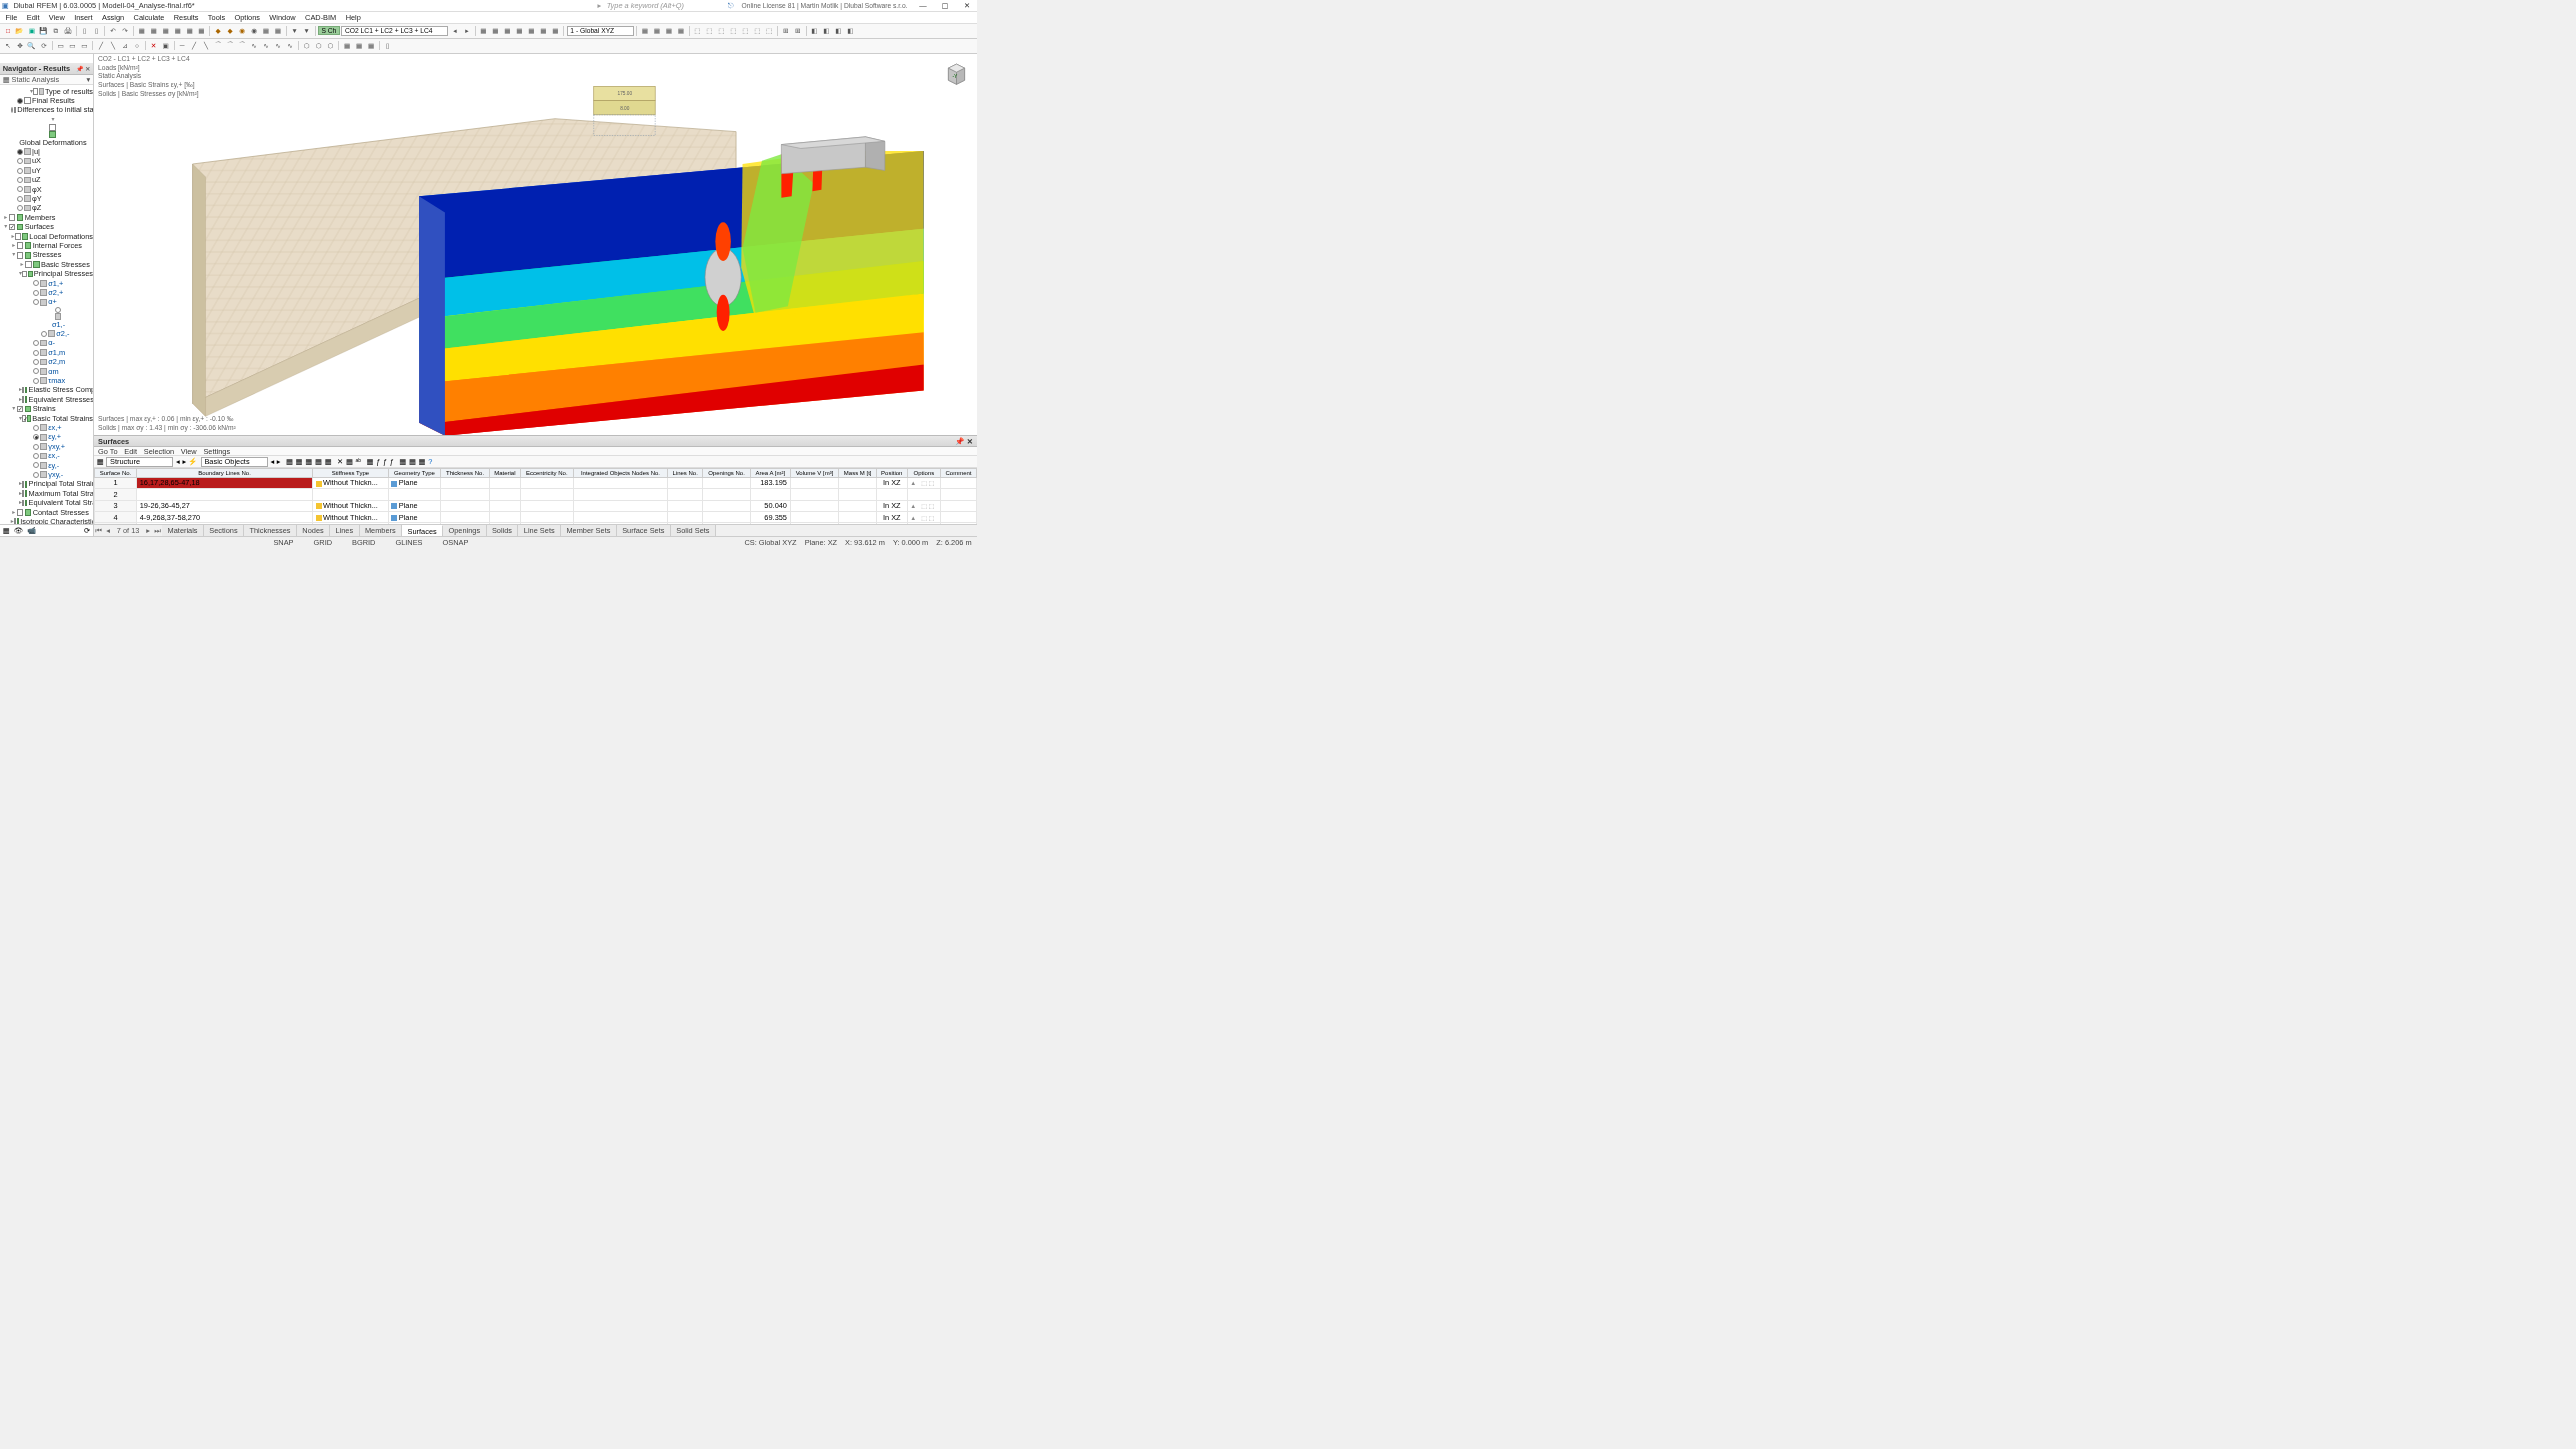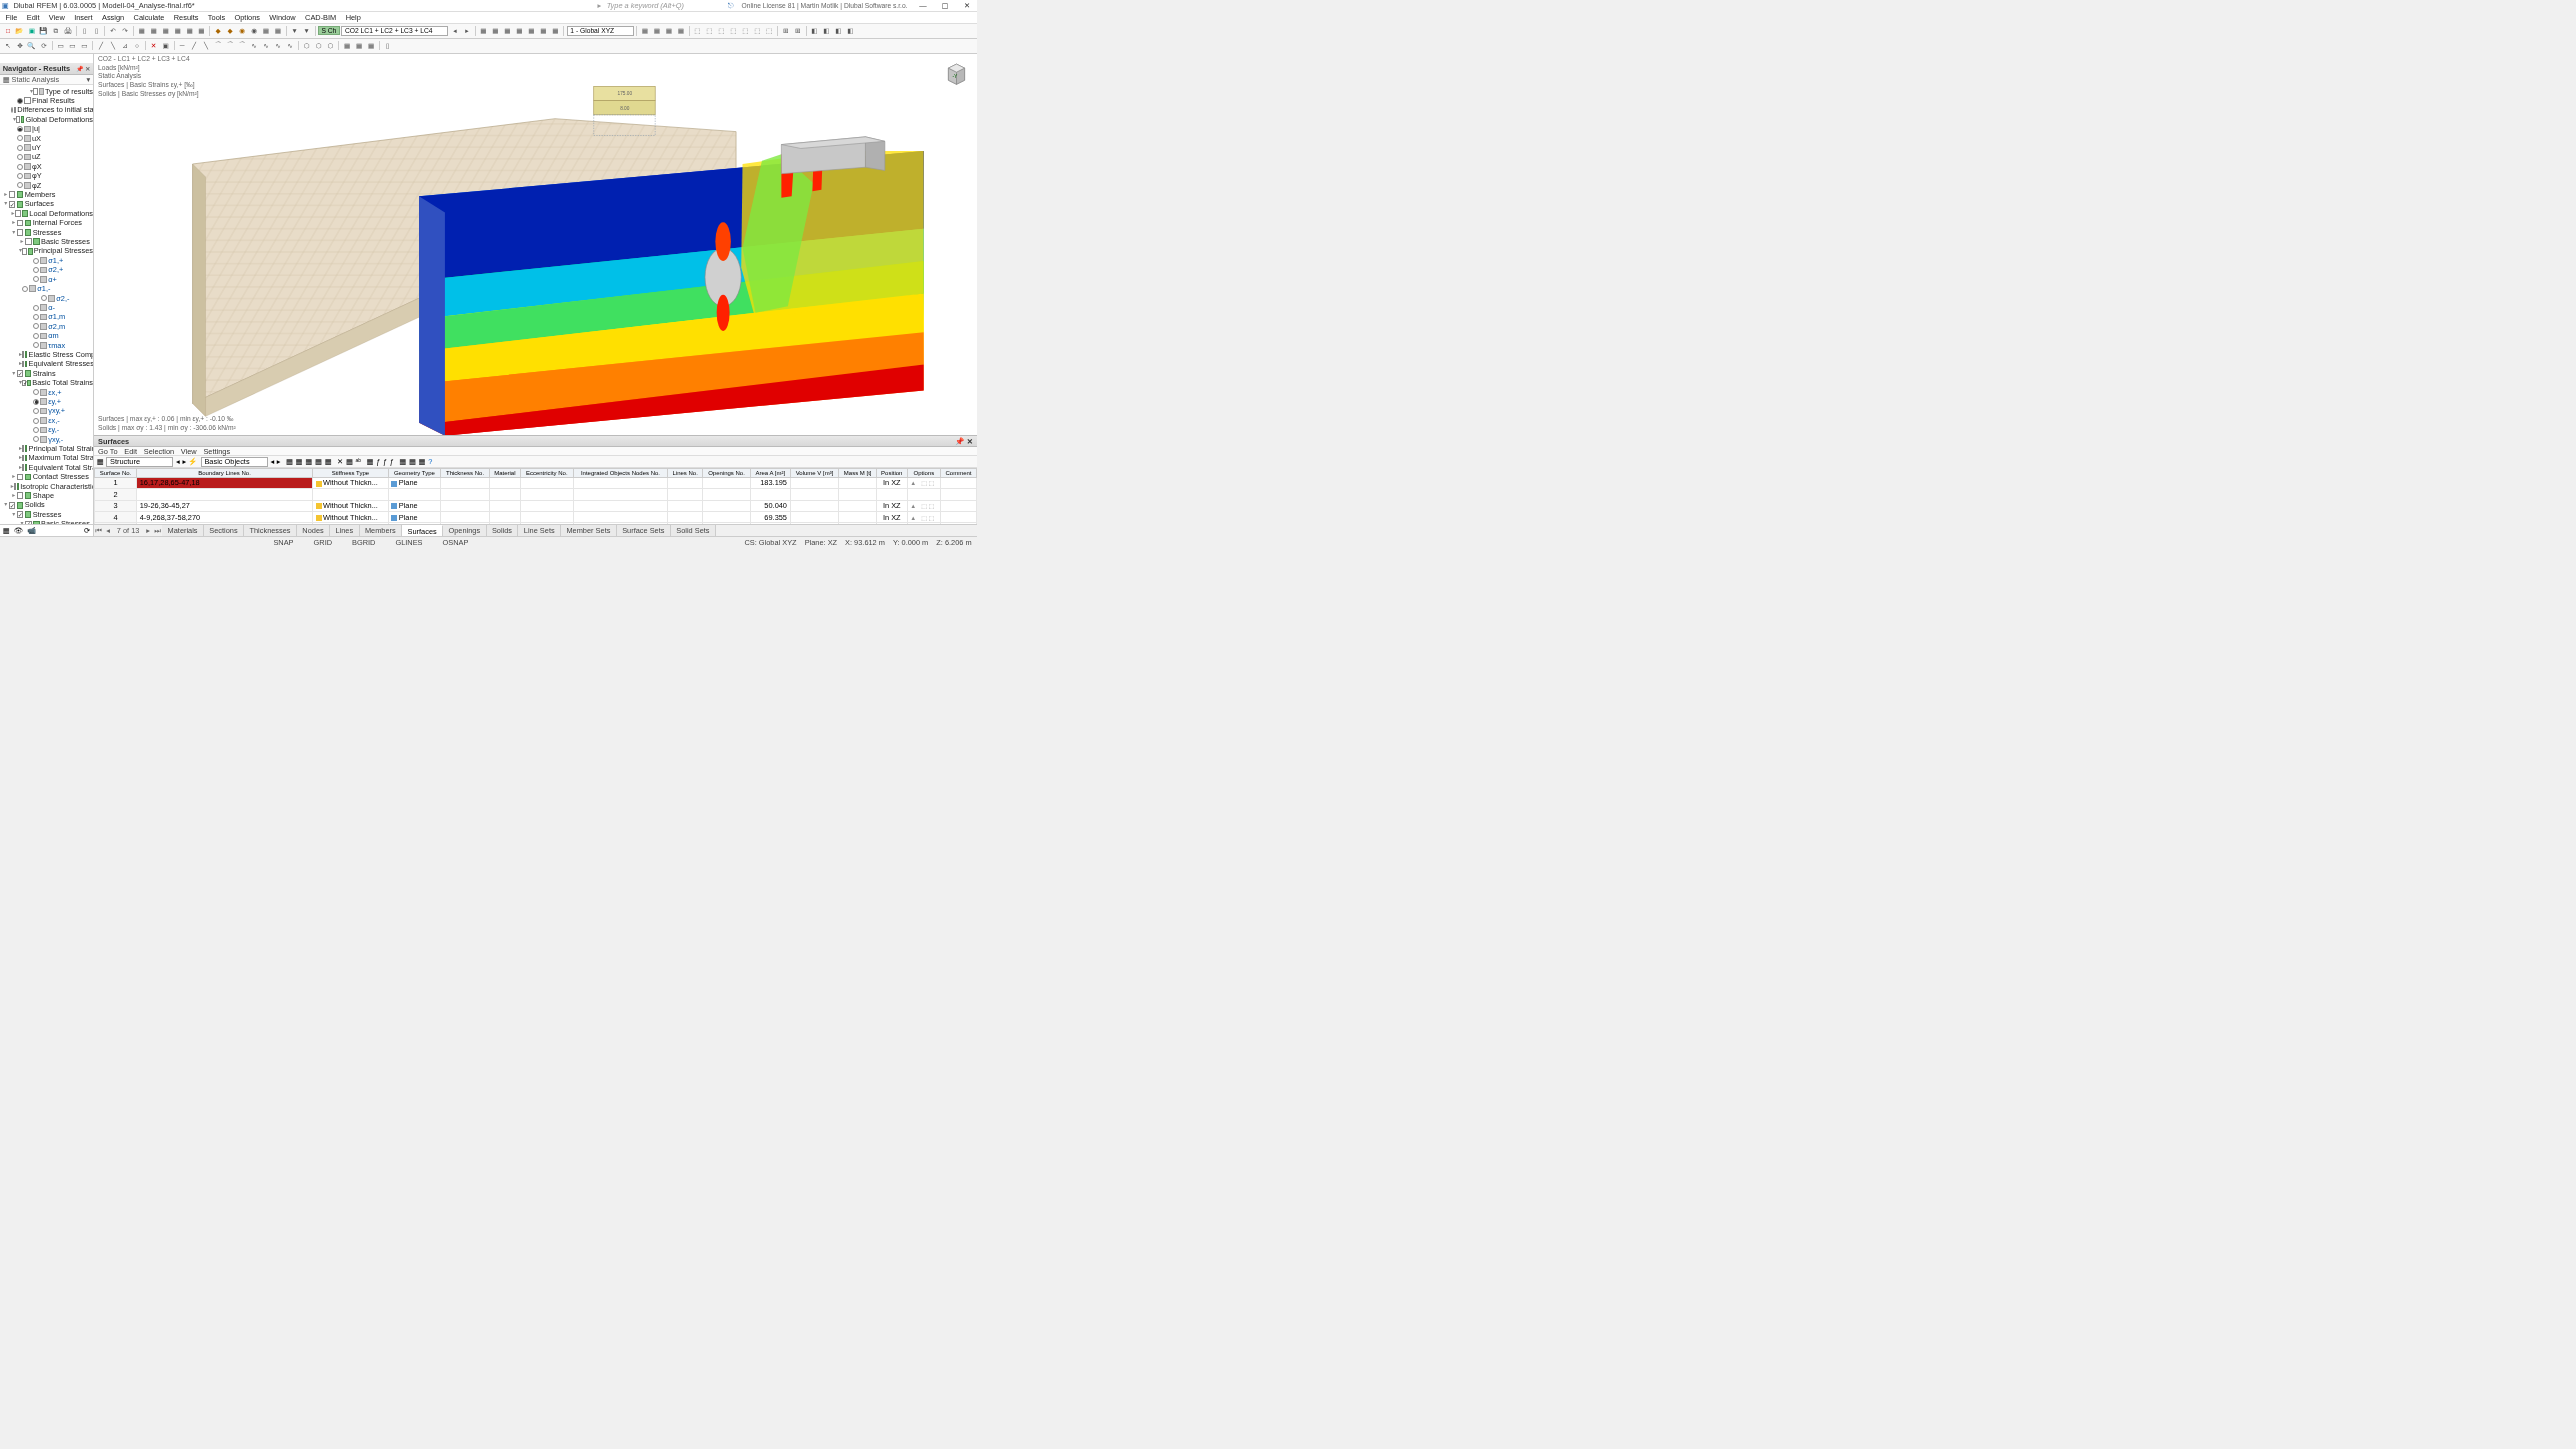--- a/index.html
+++ b/index.html
@@ -222,21 +222,21 @@
           <span class="rad on"></span>
           <span class="ico doc"></span>
           <span class="txt">Final Results</span>
         </div>
         <div class="node" style="padding-left: 10.7px;">
           <span class="tgl"></span>
           <span class="rad"></span>
           <span class="ico doc"></span>
           <span class="txt">Differences to initial state</span>
         </div>
-        <div class="node" style="padding-left: 13px;">
+        <div class="node" style="padding-left: 13px; flex-direction: column;">
           <span class="tgl">▾</span>
           <span class="chk"></span>
           <span class="ico fld"></span>
           <span class="txt">Global Deformations</span>
         </div>
         <div class="node" style="padding-left: 10.7px;">
           <span class="tgl"></span>
           <span class="rad on"></span>
           <span class="ico gry"></span>
           <span class="txt">|u|</span>
@@ -330,21 +330,21 @@
           <span class="rad"></span>
           <span class="ico gry"></span>
           <span class="txt col">σ2,+</span>
         </div>
         <div class="node" style="padding-left: 27px;">
           <span class="tgl"></span>
           <span class="rad"></span>
           <span class="ico gry"></span>
           <span class="txt col">α+</span>
         </div>
-        <div class="node" style="padding-left: 16px;">
+        <div class="node" style="padding-left: 24px; flex-direction: column;">
           <span class="tgl"></span>
           <span class="rad"></span>
           <span class="ico gry"></span>
           <span class="txt col">σ1,-</span>
         </div>
         <div class="node" style="padding-left: 35px;">
           <span class="tgl"></span>
           <span class="rad"></span>
           <span class="ico gry"></span>
           <span class="txt col">σ2,-</span>

